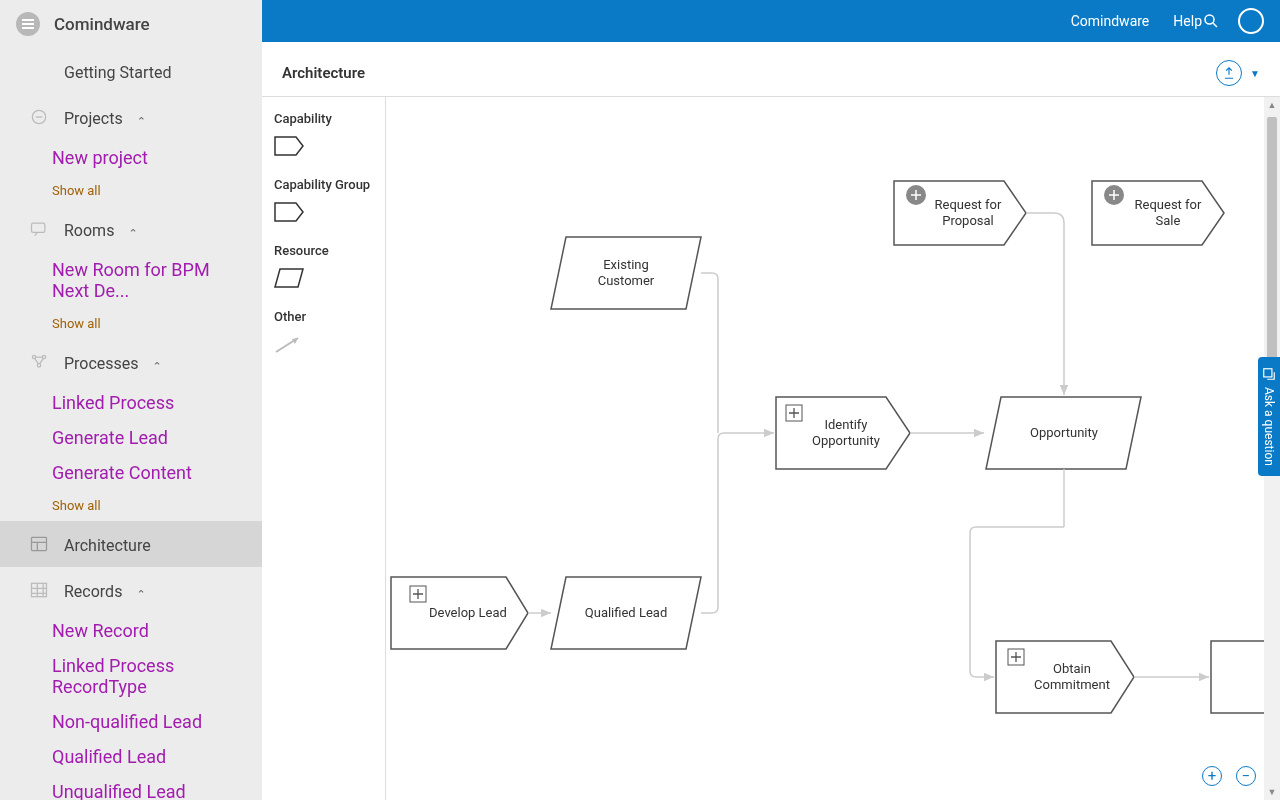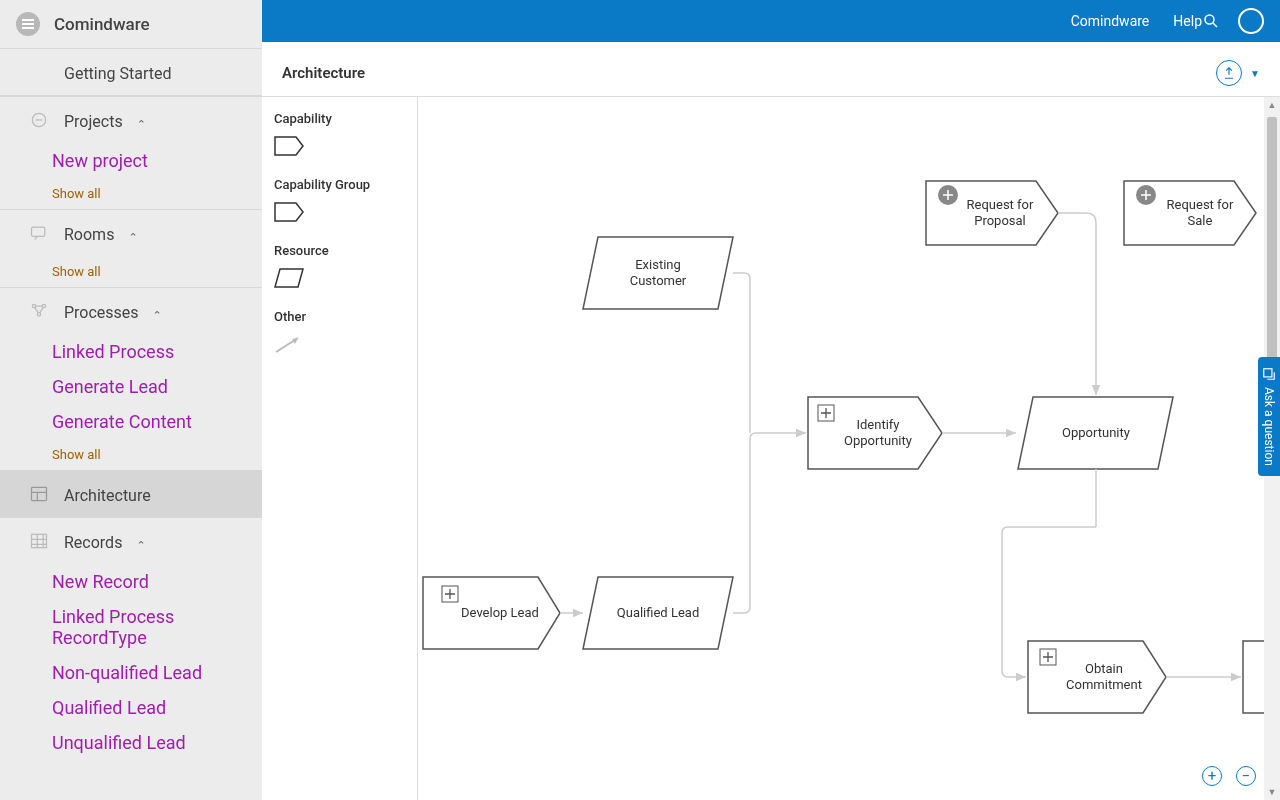--- a/index.html
+++ b/index.html
@@ -19,21 +19,21 @@
 .side-item.active{background:#d6d6d6;font-weight:400}
 .side-icon{width:22px;height:22px;display:flex;align-items:center;justify-content:center;color:#999}
 .side-sub{padding:7px 16px 7px 52px;font-size:18px;color:#a21caf;cursor:pointer}
 .side-link{padding:8px 16px 8px 52px;font-size:13px;color:#a16207;cursor:pointer}
 .chev{font-size:11px;color:#666}
 .divider{height:1px;background:#d8d8d8}
 .content-header{padding:18px 20px 10px;font-size:15px;font-weight:600;color:#333;border-bottom:1px solid #ddd;display:flex;align-items:center;justify-content:space-between}
 .export{display:flex;align-items:center;gap:8px;color:#0a7ac7;cursor:pointer}
 .export-icon{width:26px;height:26px;border:1.5px solid #0a7ac7;border-radius:50%;display:flex;align-items:center;justify-content:center}
 .content-body{flex:1;display:flex;overflow:hidden;position:relative}
-.palette{width:156px;border-right:1px solid #ddd;padding:14px 12px;font-size:13px;color:#333}
+.palette{width:124px;border-right:1px solid #ddd;padding:14px 12px;font-size:13px;color:#333}
 .pal-label{font-weight:500;margin-bottom:10px}
 .pal-shape{margin:6px 0 18px}
 .canvas{flex:1;position:relative;overflow:hidden;background:#fff}
 .canvas svg{position:absolute;top:0;left:0}
 .node-text{font-size:13px;fill:#333;text-anchor:middle}
 .ask{position:absolute;right:0;top:260px;width:22px;background:#0a7ac7;color:#fff;writing-mode:vertical-rl;text-orientation:mixed;padding:10px 3px;font-size:12px;border-radius:4px 0 0 4px;cursor:pointer;display:flex;align-items:center;gap:6px}
 .zoom-controls{position:absolute;bottom:14px;right:24px;display:flex;gap:14px}
 .zoom-btn{width:20px;height:20px;border:1.5px solid #0a7ac7;border-radius:50%;display:flex;align-items:center;justify-content:center;color:#0a7ac7;font-size:15px;cursor:pointer;line-height:1}
 .vscroll{position:absolute;right:0;top:0;width:16px;height:100%;background:#f1f1f1;display:flex;flex-direction:column}
 .vscroll .arrow{height:16px;display:flex;align-items:center;justify-content:center;font-size:9px;color:#888;cursor:pointer}
@@ -80,20 +80,21 @@
   <div class="side-item">
     <span class="side-icon">
           <svg width="20" height="20" viewBox="0 0 24 24" fill="none" stroke="#bbb" stroke-width="1.5">
             <rect x="3" y="5" width="16" height="11" rx="2"></rect>
             <path d="M7 20l3-4"></path>
           </svg>
         </span>
     <span>Rooms</span>
     <span class="chev">⌃</span>
   </div>
+  <div class="side-sub">New Room for BPM Next De...</div>
   <div class="side-link">Show all</div>
   <div class="divider"></div>
 
   <div class="side-item">
     <span class="side-icon">
           <svg width="20" height="20" viewBox="0 0 24 24" fill="none" stroke="#bbb" stroke-width="1.5">
             <circle cx="6" cy="6" r="2"></circle>
             <circle cx="18" cy="6" r="2"></circle>
             <circle cx="12" cy="16" r="2"></circle>
             <path d="M8 6h8M7 8l4 6M17 8l-4 6"></path>

